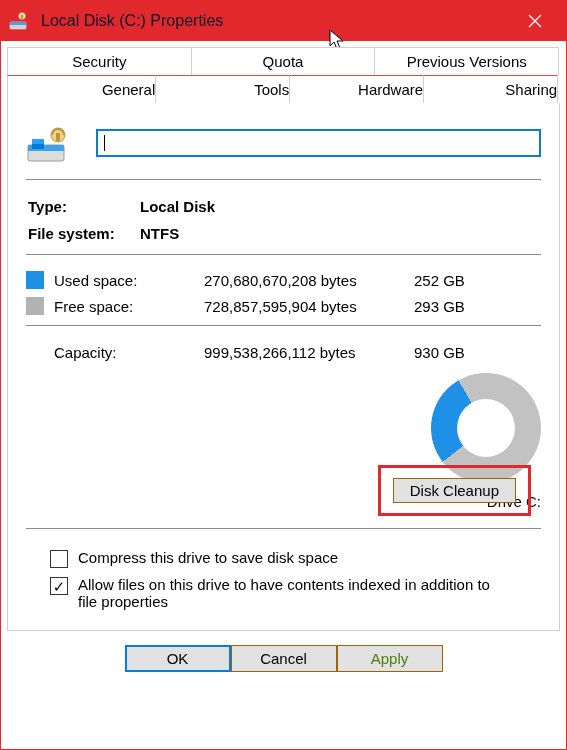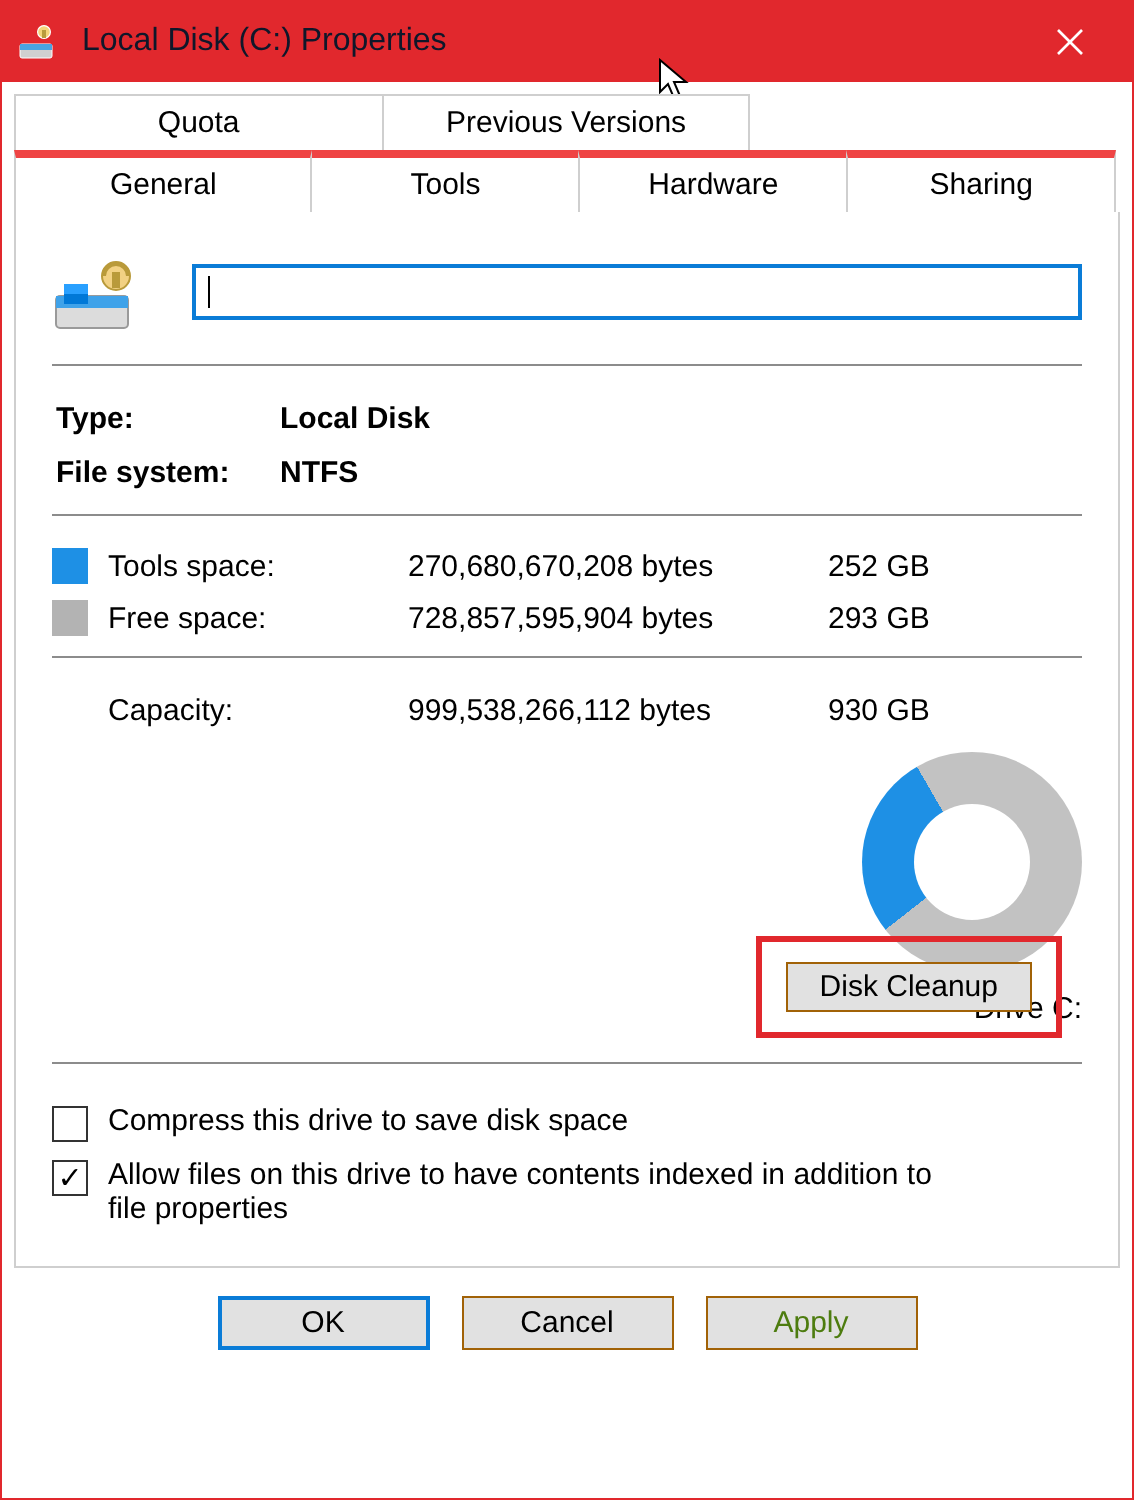--- a/index.html
+++ b/index.html
@@ -55,21 +55,21 @@
     border-bottom: none;
     background: #fff;
     font-size: 15px;
     padding: 5px 0;
     text-align: center;
     cursor: default;
     position: relative;
     margin-right: -1px;
   }
   .tabs-row.top .tab { border-top: 1px solid #cfcfcf; }
-  .tabs-row.bottom .tab { border-top: 4px solid #ef4444; }
+  .tabs-row.bottom .tab { border-top: 1px solid #ef4444; text-align: right; }
   .tab.active {
     background: #fff;
     z-index: 3;
   }
   .tabs-row.top .tab { width: 33.4%; }
   .tabs-row.bottom .tab { width: 33.4%; }
   .tabs-row.bottom .tab.first { width: 27%; }
   .tabs-row.bottom .tab:not(.first){ width: 24.4%; }
   .tab.active.bottom-cover::after{
     content:"";
@@ -165,36 +165,36 @@
   }
   .btn{
     background:#e1e1e1;
     border:1px solid #a16207;
     padding: 3px 16px;
     font-size:15px;
     cursor: default;
   }
   .btn.disabled{ color:#4d7c0f; }
 
-  .checks{ margin-top: 20px; }
+  .checks{ margin-top: 20px; margin-left: 24px; }
   .check-row{
     display:flex; align-items:flex-start; gap:10px;
     font-size:15px; margin: 8px 0;
   }
   .checkbox{
     width:18px; height:18px; border:1.5px solid #333;
     display:flex; align-items:center; justify-content:center;
     flex:0 0 18px; margin-top:1px;
   }
   .checkbox .chk{
     font-size:15px; line-height:1; color:#000;
   }
 
   .footer{
-    display:flex; justify-content:center; gap:16px;
+    display:flex; justify-content:center; 
     padding: 14px 0 16px 0;
   }
   .footer .btn{ width: 106px; text-align:center; }
   .fbtn-ok{ border:2px solid #0a7cd7; background:#e1e1e1; }
 
 </style>
 </head>
 <body>
 
 <div class="titlebar">
@@ -216,20 +216,21 @@
   <span class="cursor">
     <svg width="20" height="24" viewBox="0 0 20 24">
       <path d="M1 1 L1 17 L5 13 L8 20 L11 19 L8 12 L14 12 Z" fill="#fff" stroke="#000" stroke-width="1"></path>
     </svg>
   </span>
 </div>
 
 <div class="body">
 
   <div class="tabs-row top">
+    <div class="tab">Security</div>
     <div class="tab">Quota</div>
     <div class="tab">Previous Versions</div>
   </div>
   <div class="tabs-row bottom">
     <div class="tab first active bottom-cover">General</div>
     <div class="tab">Tools</div>
     <div class="tab">Hardware</div>
     <div class="tab">Sharing</div>
   </div>
 
@@ -264,21 +265,21 @@
         <td class="col-label">File system:</td>
         <td>NTFS</td>
       </tr>
     </tbody>
       </table>
 
     <hr class="hr">
 
     <div class="space-row">
       <span class="swatch used"></span>
-      <span class="space-label">Tools space:</span>
+      <span class="space-label">Used space:</span>
       <span class="space-bytes">270,680,670,208 bytes</span>
       <span class="space-gb">252 GB</span>
     </div>
     <div class="space-row">
       <span class="swatch free"></span>
       <span class="space-label">Free space:</span>
       <span class="space-bytes">728,857,595,904 bytes</span>
       <span class="space-gb">293 GB</span>
     </div>
 

